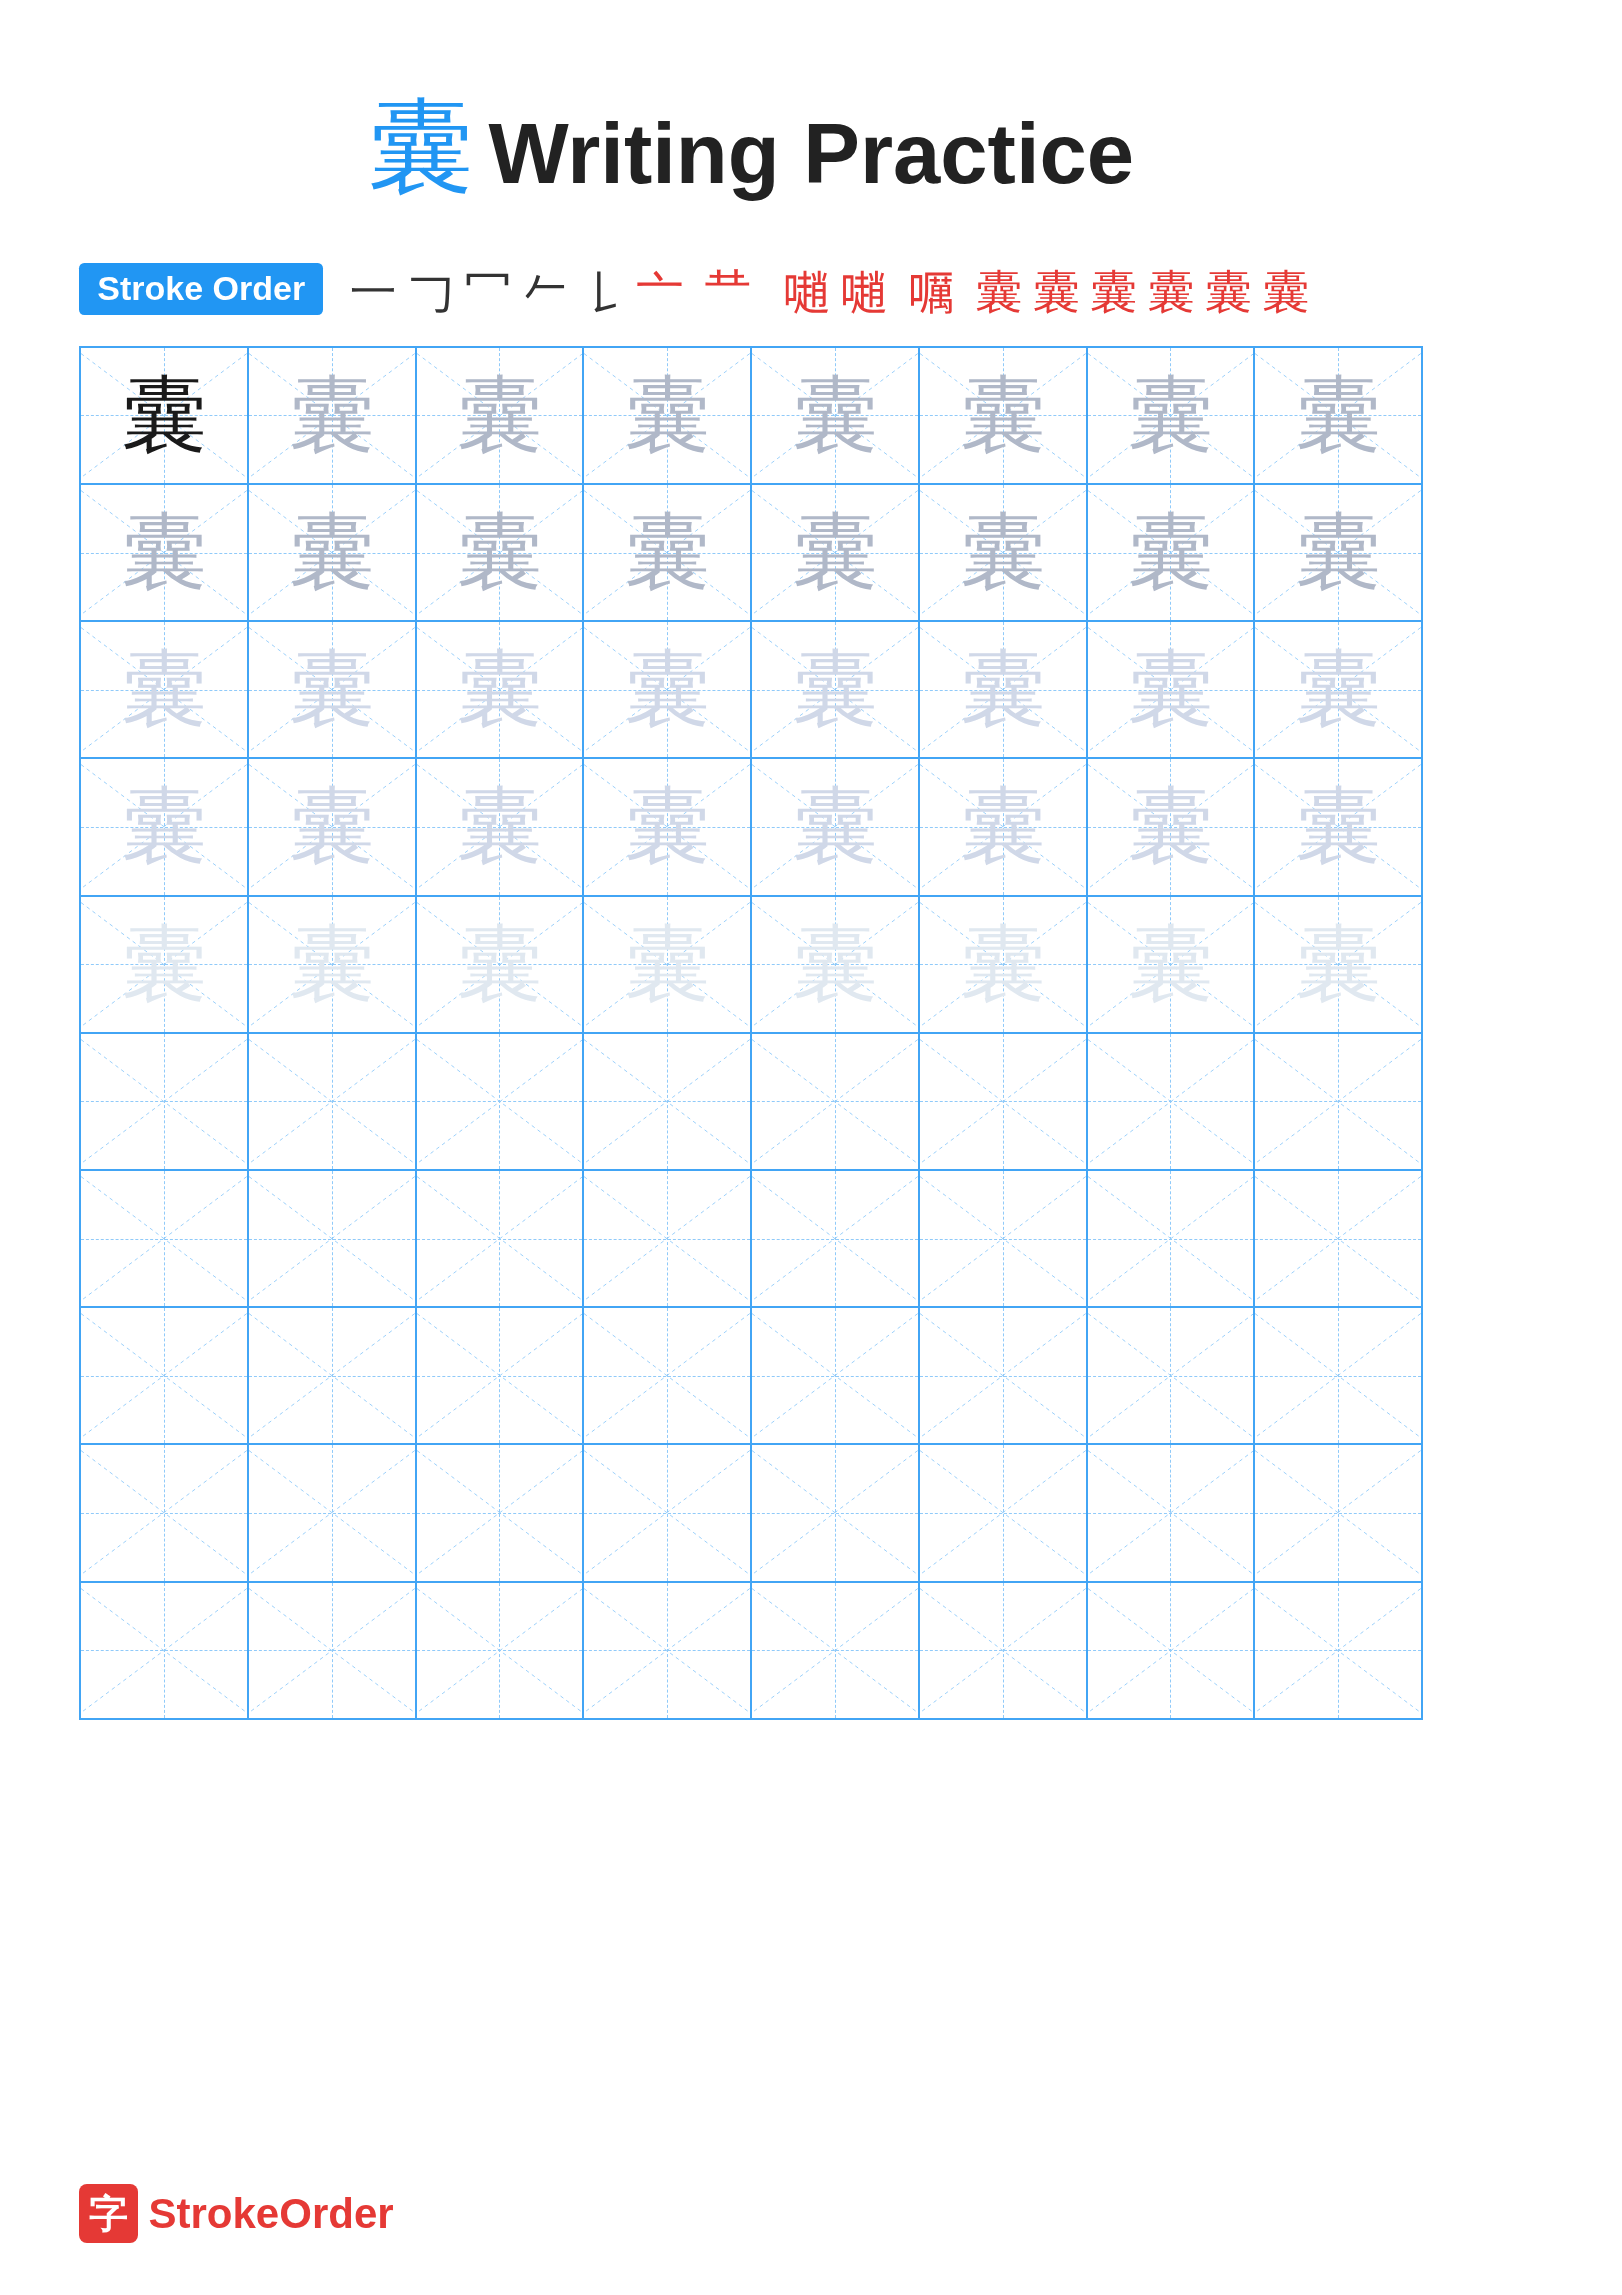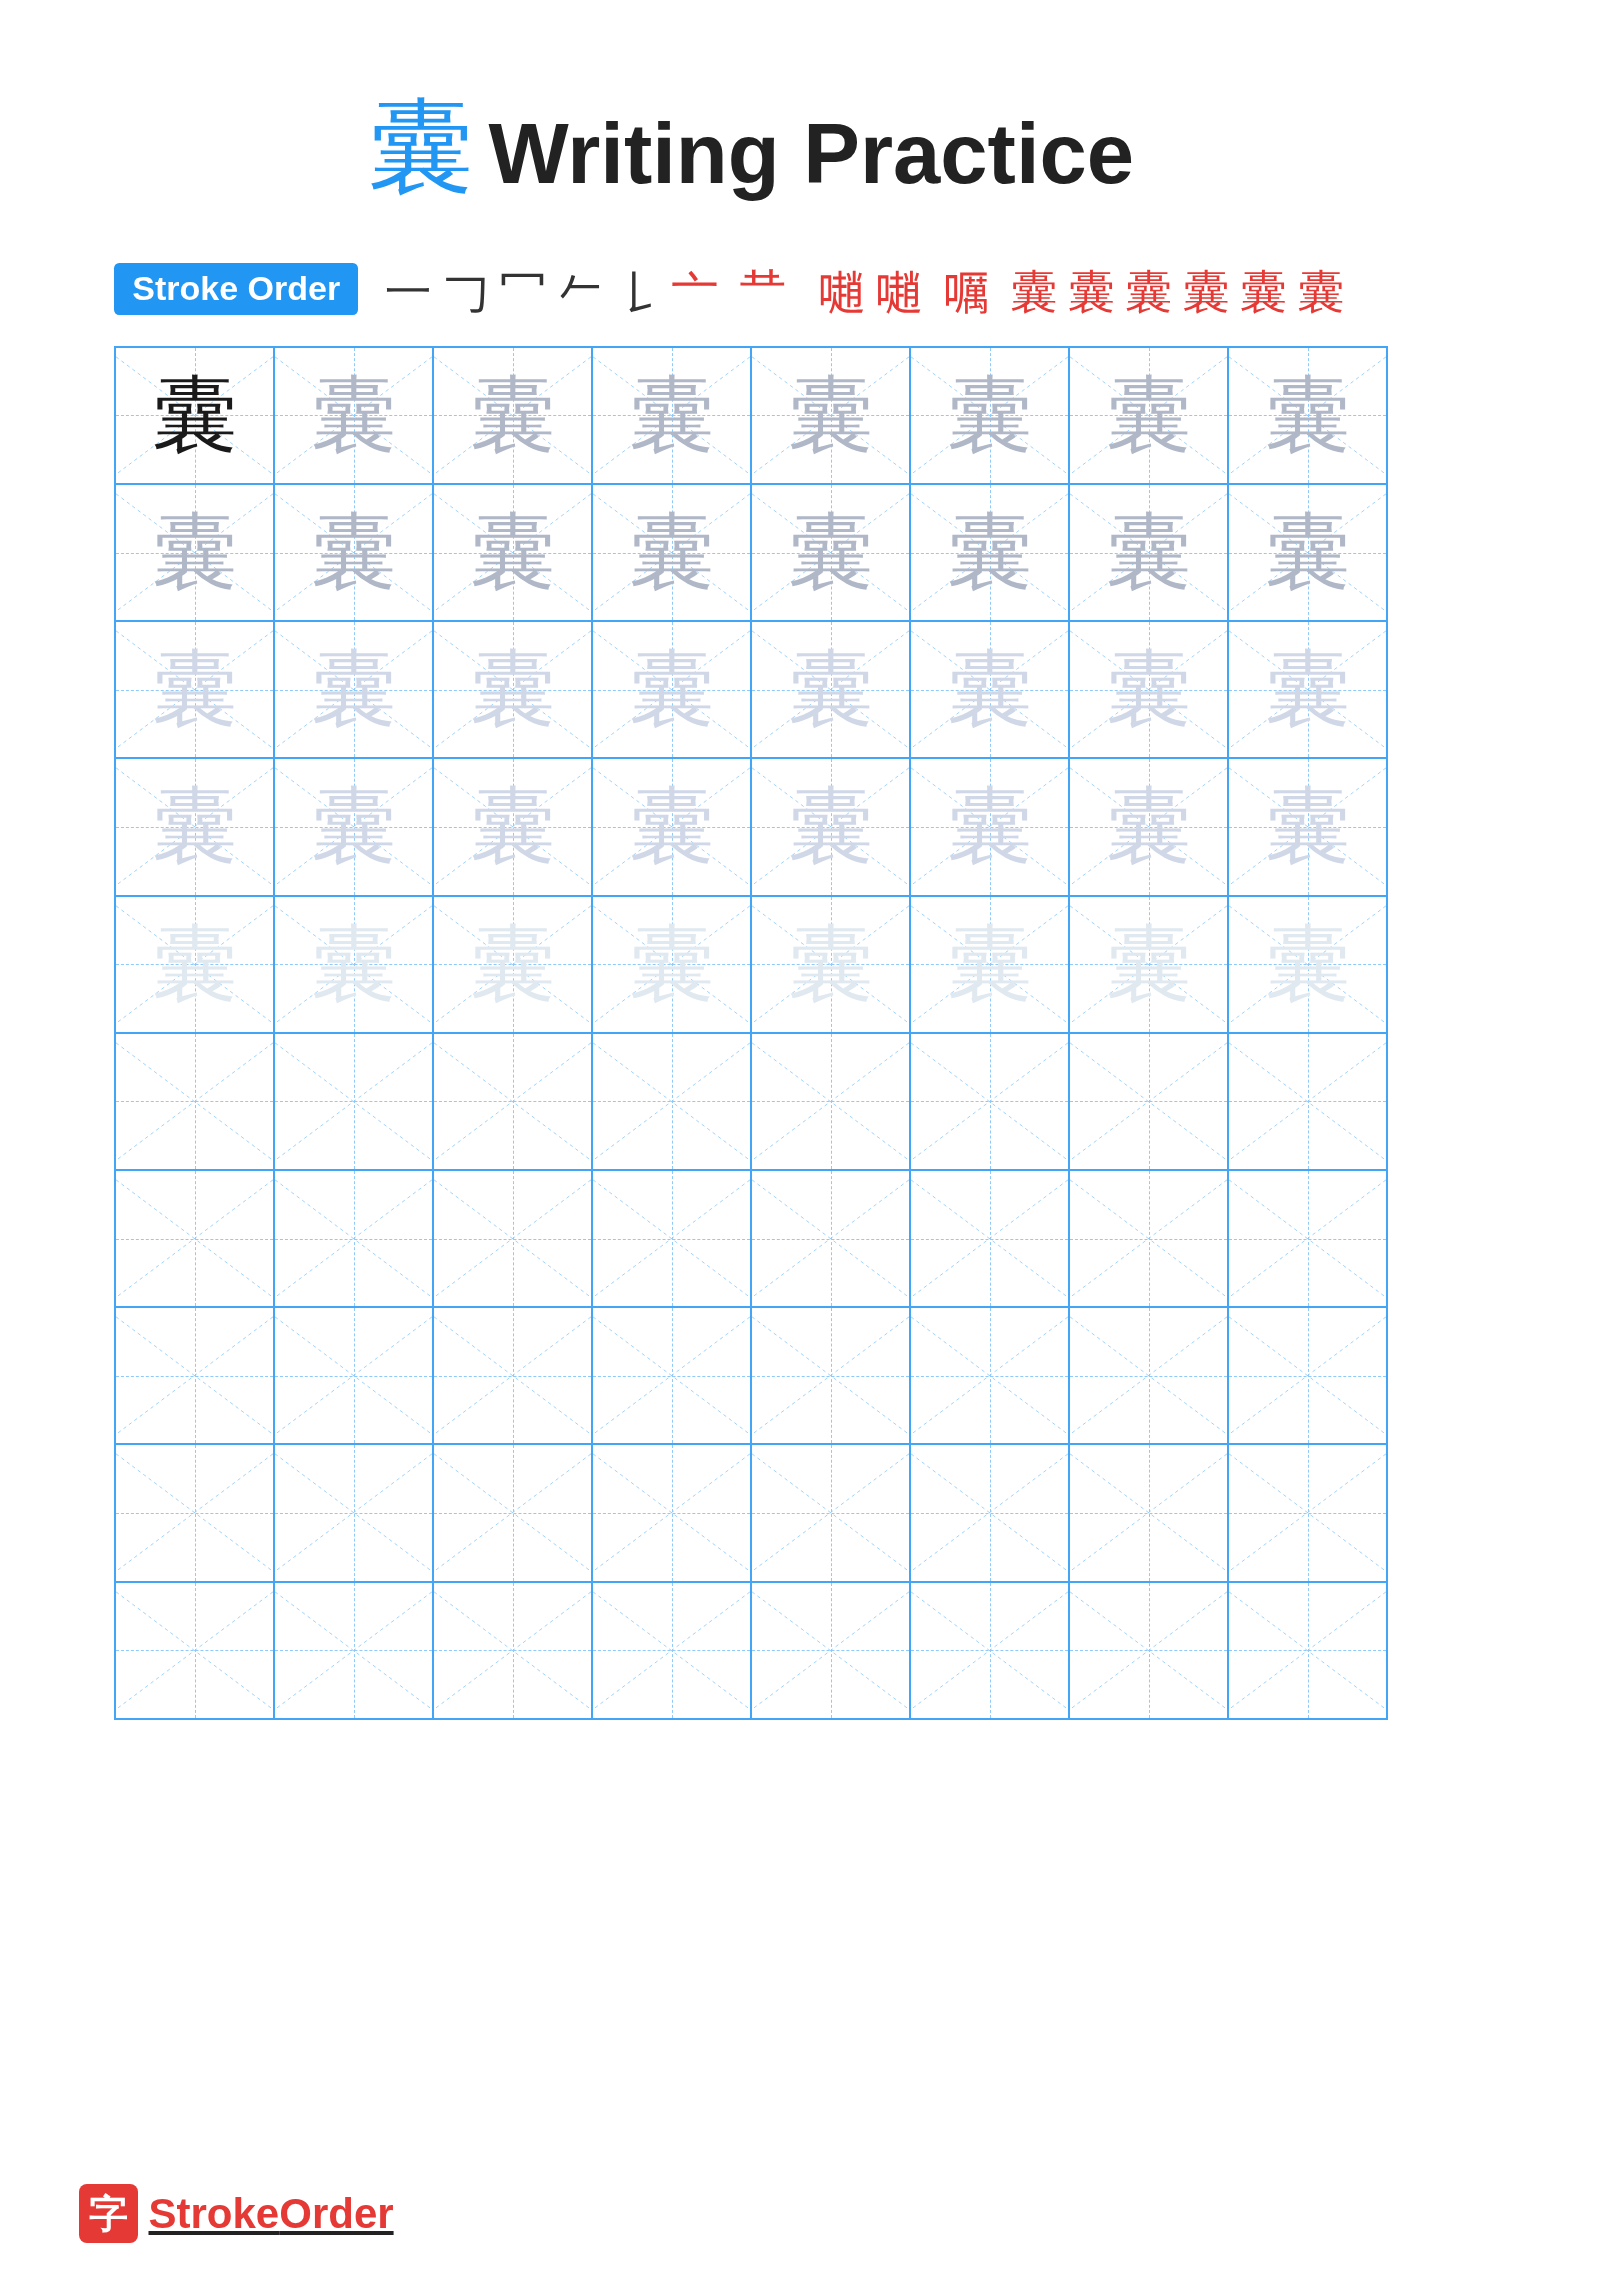--- a/index.html
+++ b/index.html
@@ -11,21 +11,21 @@
       font-family: serif;
       position: relative;
       overflow: hidden;
     }
 
     .page {
       width: 1502px;
       height: 2295px;
       background: #fff;
       position: relative;
-      padding: 52px 114px;
+      padding: 52px 79px;
     }
 
     
     .title-section {
       text-align: center;
       margin-bottom: 39px;
       margin-top: 26px;
     }
 
     .title-char {
@@ -197,21 +197,20 @@
       font-size: 39px;
       font-family: serif;
       font-weight: bold;
     }
 
     .footer-logo-text {
       font-size: 42px;
       font-family: sans-serif;
       font-weight: bold;
       color: #222;
-      text-decoration: underline;
     }
 
     .footer-logo-text span {
       color: #e53935;
     }
   </style>
 </head>
 <body>
 
 <div class="page">

